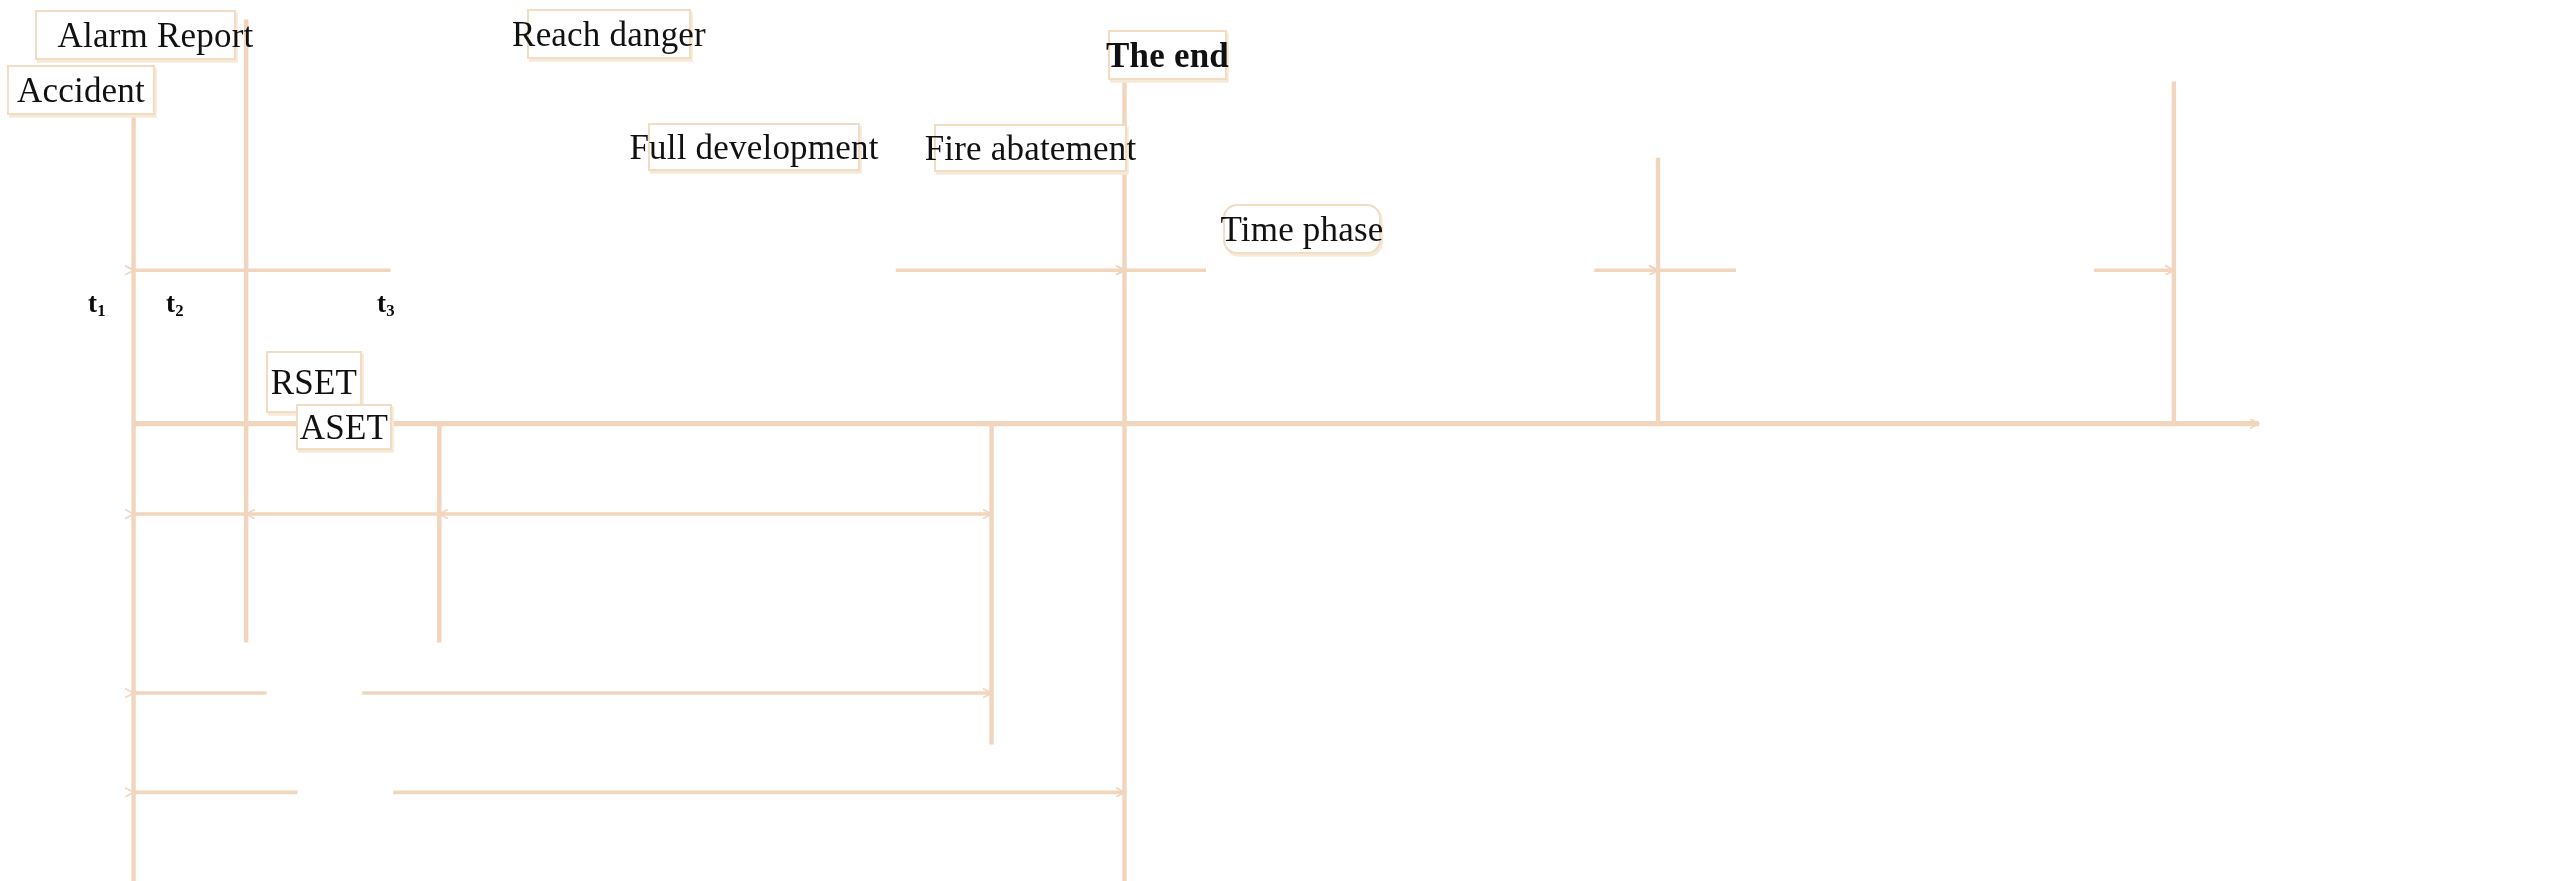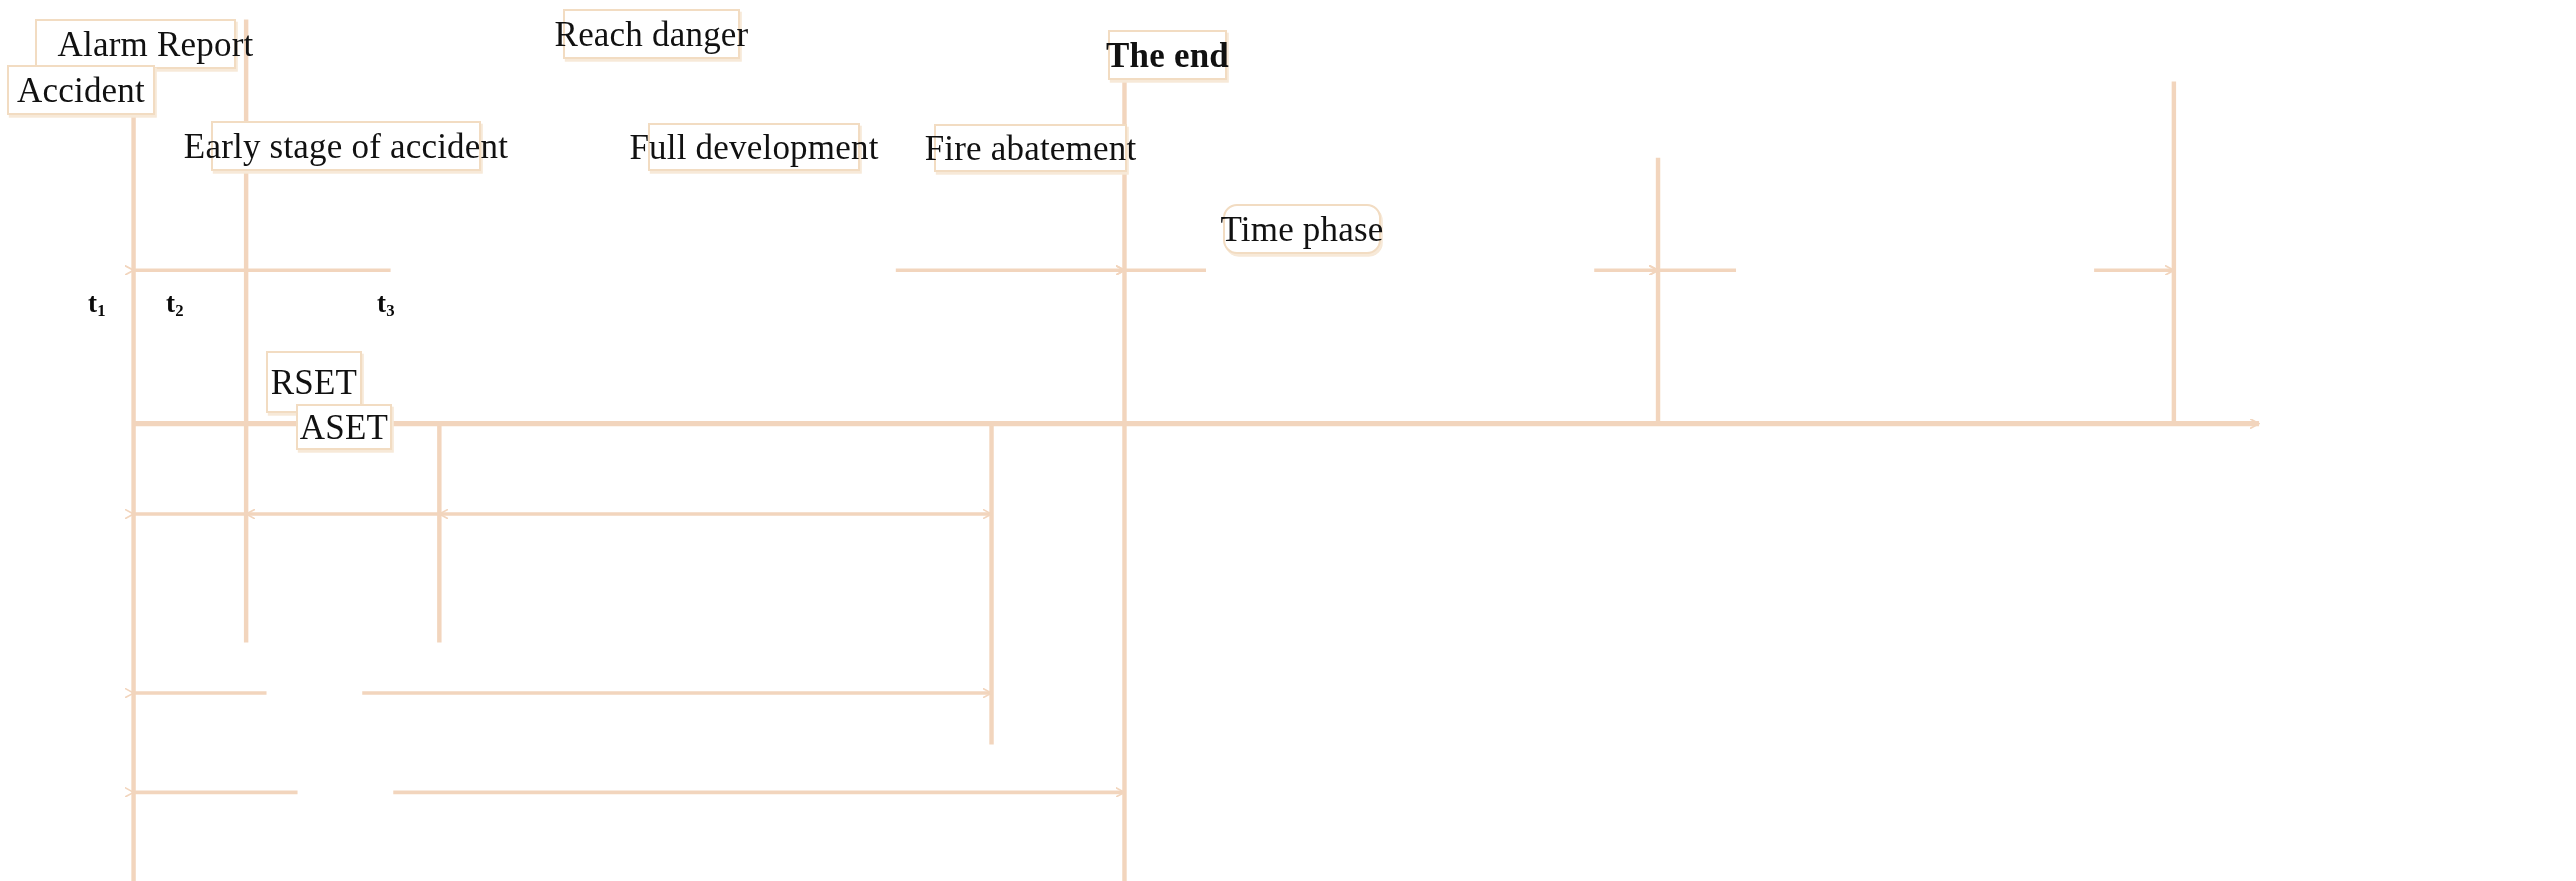--- a/index.html
+++ b/index.html
@@ -108,39 +108,36 @@
     </g>
 
     <g stroke="#f2d5bd" stroke-width="4" fill="none">
       <line x1="300" y1="782" x2="150" y2="782" marker-end="url(#arrow-l-thin)"></line>
       <line x1="408" y1="782" x2="1118" y2="782" marker-end="url(#arrow-r-thin)"></line>
       <line x1="335" y1="894" x2="150" y2="894" marker-end="url(#arrow-l-thin)"></line>
       <line x1="443" y1="894" x2="1268" y2="894" marker-end="url(#arrow-r-thin)"></line>
     </g>
   </svg>
 
-  <div class="lbl-box" style="left:35px; top:19px; width:201px; height:50px;padding-left:40px;">
+  <div class="lbl-box" style="left:35px; top:10px; width:201px; height:50px;padding-left:40px;">
     <span>Alarm Report</span>
   </div>
 
   <div class="lbl-box" style="left:7px; top:65px; width:148px; height:50px;text-align:right;">
     <span>Accident</span>
   </div>
 
-  <div class="lbl-box" style="left:527px; top:9px; width:177px; height:50px;margin-left:36px;">
+  <div class="lbl-box" style="left:527px; top:9px; width:164px; height:50px;">
     <span>Reach danger</span>
   </div>
 
   <div class="lbl-box" style="left:1108px; top:30px; width:119px; height:50px;font-weight:bold;">
     <span>The end</span>
   </div>
 
-  <div class="lbl-box" style="left:211px; top:121px; width:270px; height:50px;">
-    <span>Early stage of accident</span>
-  </div>
 
   <div class="lbl-box" style="left:648px; top:123px; width:212px; height:48px;">
     <span>Full development</span>
   </div>
 
   <div class="lbl-box" style="left:934px; top:124px; width:193px; height:48px;">
     <span>Fire abatement</span>
   </div>
 
   <div class="lbl-box" style="left:1223px; top:204px; width:158px; height:50px;border-radius:14px;">

